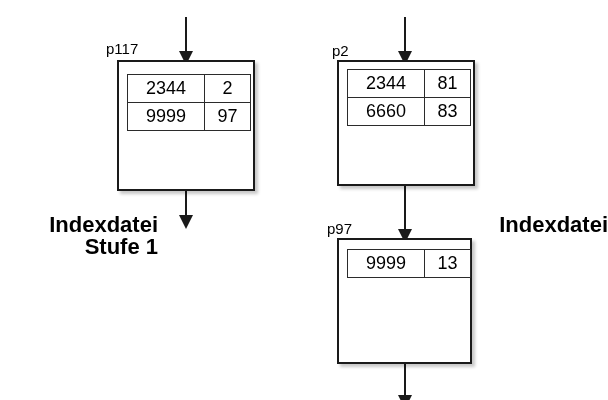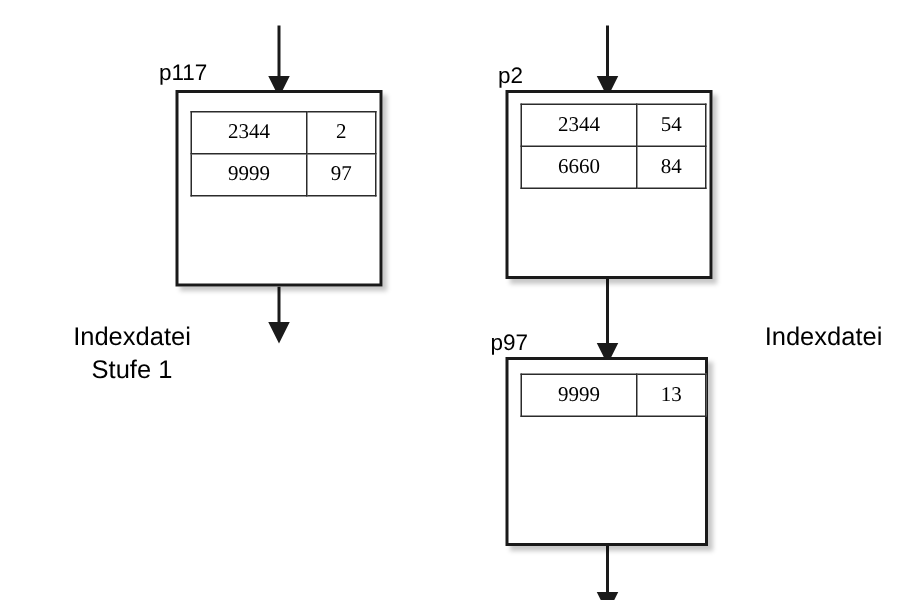--- a/index.html
+++ b/index.html
@@ -47,39 +47,39 @@
   
   .entry-table {
     position: absolute;
     border-collapse: collapse;
     table-layout: fixed;
     background: #ffffff;
   }
   .entry-table td {
     border: 1px solid #2b2b2b;
     text-align: center;
-    font-size: 14px;
+    font-size: 18px;
     color: #000000;
     padding: 0;
     height: 27px;
     vertical-align: middle;
     white-space: nowrap;
-    font-family: Liberation Serif, serif;
   }
   .entry-table td.col-key   { width: 76px; }
   .entry-table td.col-value { width: 45px; }
 
   
   .caption {
     position: absolute;
-    font-size: 17px;
+    font-size: 22px;
     line-height: 22px;
-    text-align: center;
+    text-align: right;
     color: #000000;
     white-space: nowrap;
+    font-weight: bold;
   }
 
   
   .arrow-layer {
     position: absolute;
     left: 0;
     top: 0;
     width: 608px;
     height: 400px;
     pointer-events: none;
@@ -136,25 +136,25 @@
   </table>
 
   <div class="node-label" style="left:332px; top:27px;">p2</div>
 
   <div class="page-box" style="left:337px; top:44px; width:138px; height:126px;"></div>
 
   <table class="entry-table" style="left:347px; top:53px;">
     <tbody>
       <tr>
         <td class="col-key">2344</td>
-        <td class="col-value">54</td>
+        <td class="col-value">81</td>
       </tr>
       <tr>
         <td class="col-key">6660</td>
-        <td class="col-value">84</td>
+        <td class="col-value">83</td>
       </tr>
     </tbody>
   </table>
 
   <div class="node-label" style="left:327px; top:205px;">p97</div>
 
   <div class="page-box" style="left:337px; top:222px; width:135px; height:126px;"></div>
 
   <table class="entry-table" style="left:347px; top:233px;">
     <tbody>

